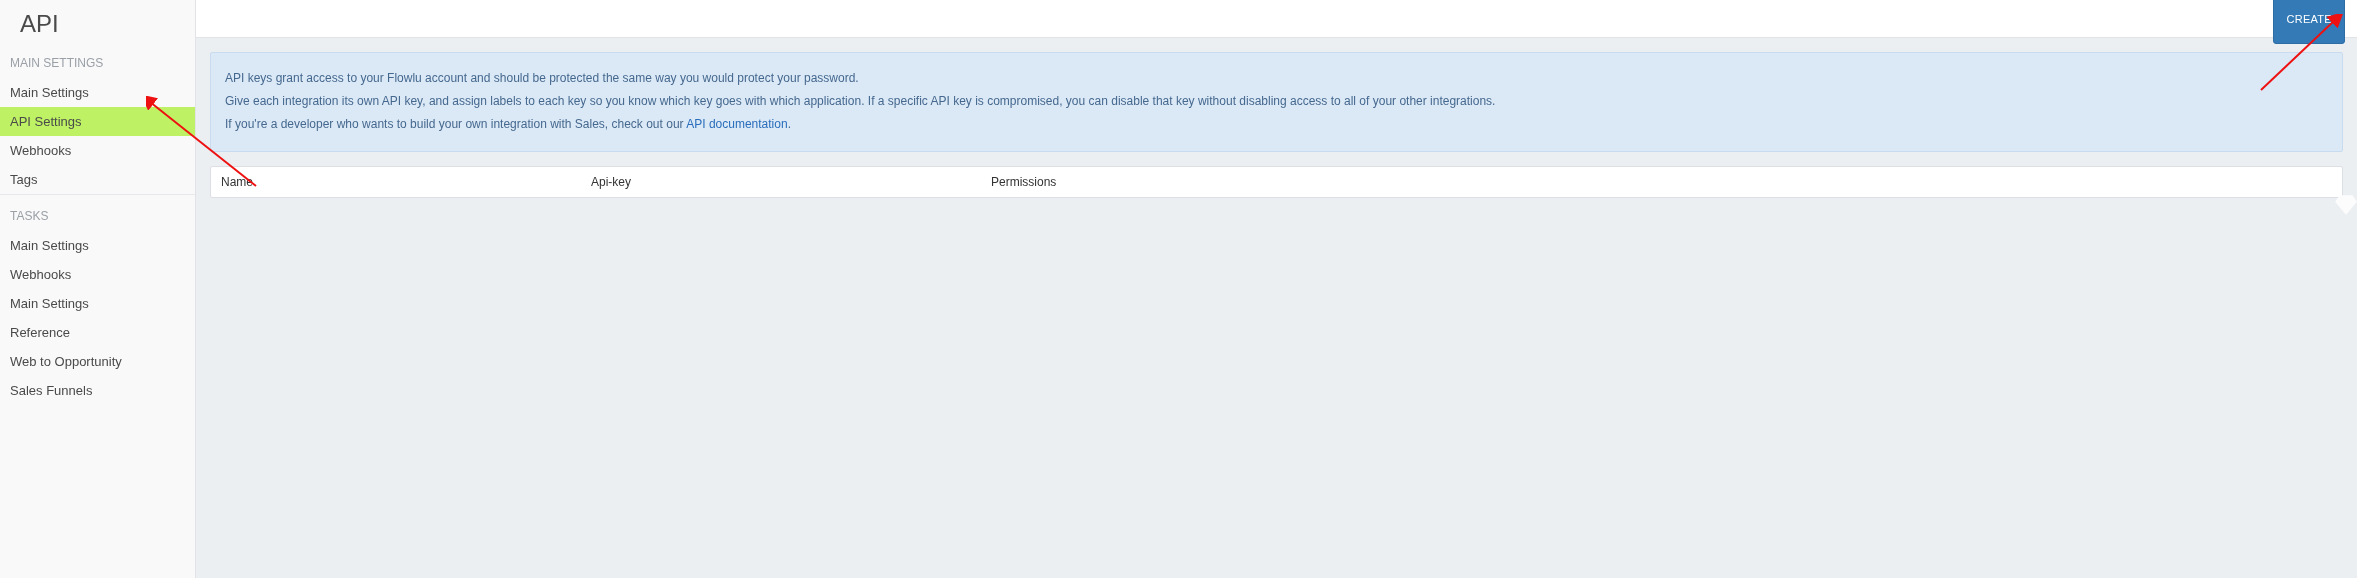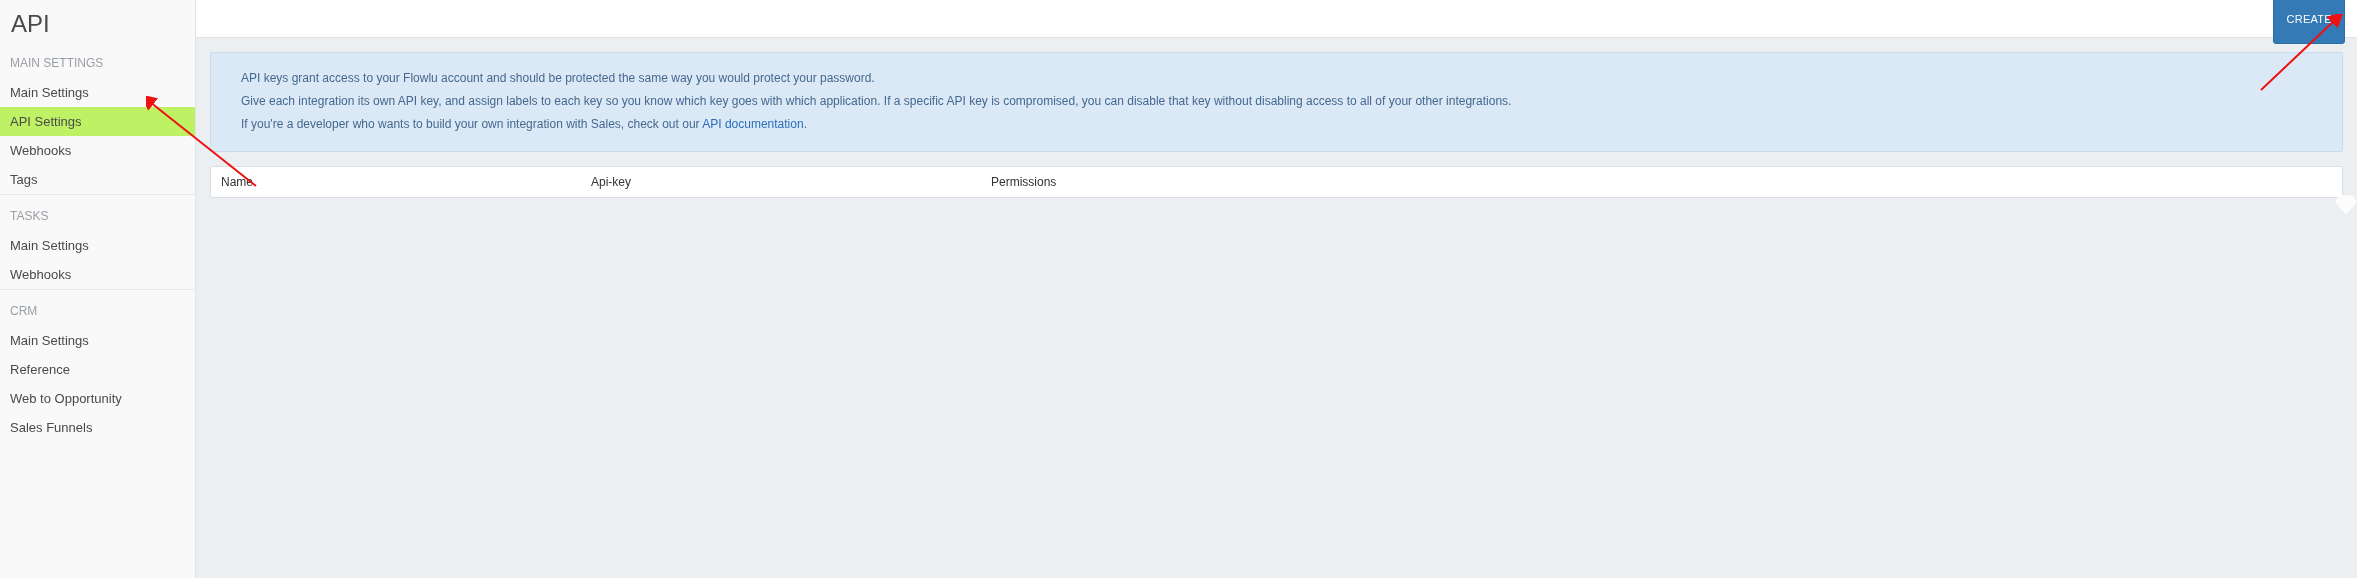--- a/index.html
+++ b/index.html
@@ -13,21 +13,21 @@
     background: #f9f9fa;
     border-right: 1px solid #e1e3e6;
     height: 100%;
     overflow-y: auto;
   }
 
   .page-title {
     font-size: 24px;
     font-weight: 300;
     color: #4a4a4a;
-    padding: 10px 10px 12px 11px;
+    padding: 10px 10px 12px 20px;
   }
 
   .section-header {
     font-size: 12px;
     color: #9aa0a6;
     padding: 14px 10px 8px 10px;
     border-top: 1px solid #e6e8eb;
   }
   .section-header.first { border-top: none; padding-top: 6px; }
 
@@ -73,21 +73,21 @@
 
   .info-banner {
     background: #dbe9f7;
     border: 1px solid #c9dcef;
     border-radius: 2px;
     padding: 12px 14px;
     color: #45688e;
     font-size: 12px;
     line-height: 1.6;
   }
-  .info-banner p { margin: 4px 16px; }
+  .info-banner p { margin: 4px 0; }
   .info-banner a { color: #2a6ebb; text-decoration: none; }
 
   .table {
     margin-top: 14px;
     width: 100%;
   }
   .table-header {
     display: flex;
     background: #ffffff;
     border: 1px solid #dcdfe3;
@@ -124,21 +124,20 @@
     <div class="section-header first">MAIN SETTINGS</div>
     <div class="nav-item">Main Settings</div>
     <div class="nav-item active">API Settings</div>
     <div class="nav-item">Webhooks</div>
     <div class="nav-item">Tags</div>
 
     <div class="section-header">TASKS</div>
     <div class="nav-item">Main Settings</div>
     <div class="nav-item">Webhooks</div>
 
-    <div class="section-header">CRM</div>
     <div class="nav-item">Main Settings</div>
     <div class="nav-item">Reference</div>
     <div class="nav-item">Web to Opportunity</div>
     <div class="nav-item">Sales Funnels</div>
   </aside>
 
   <main class="main">
     <div class="topbar">
       <button class="btn-create">CREATE</button>
     </div>

